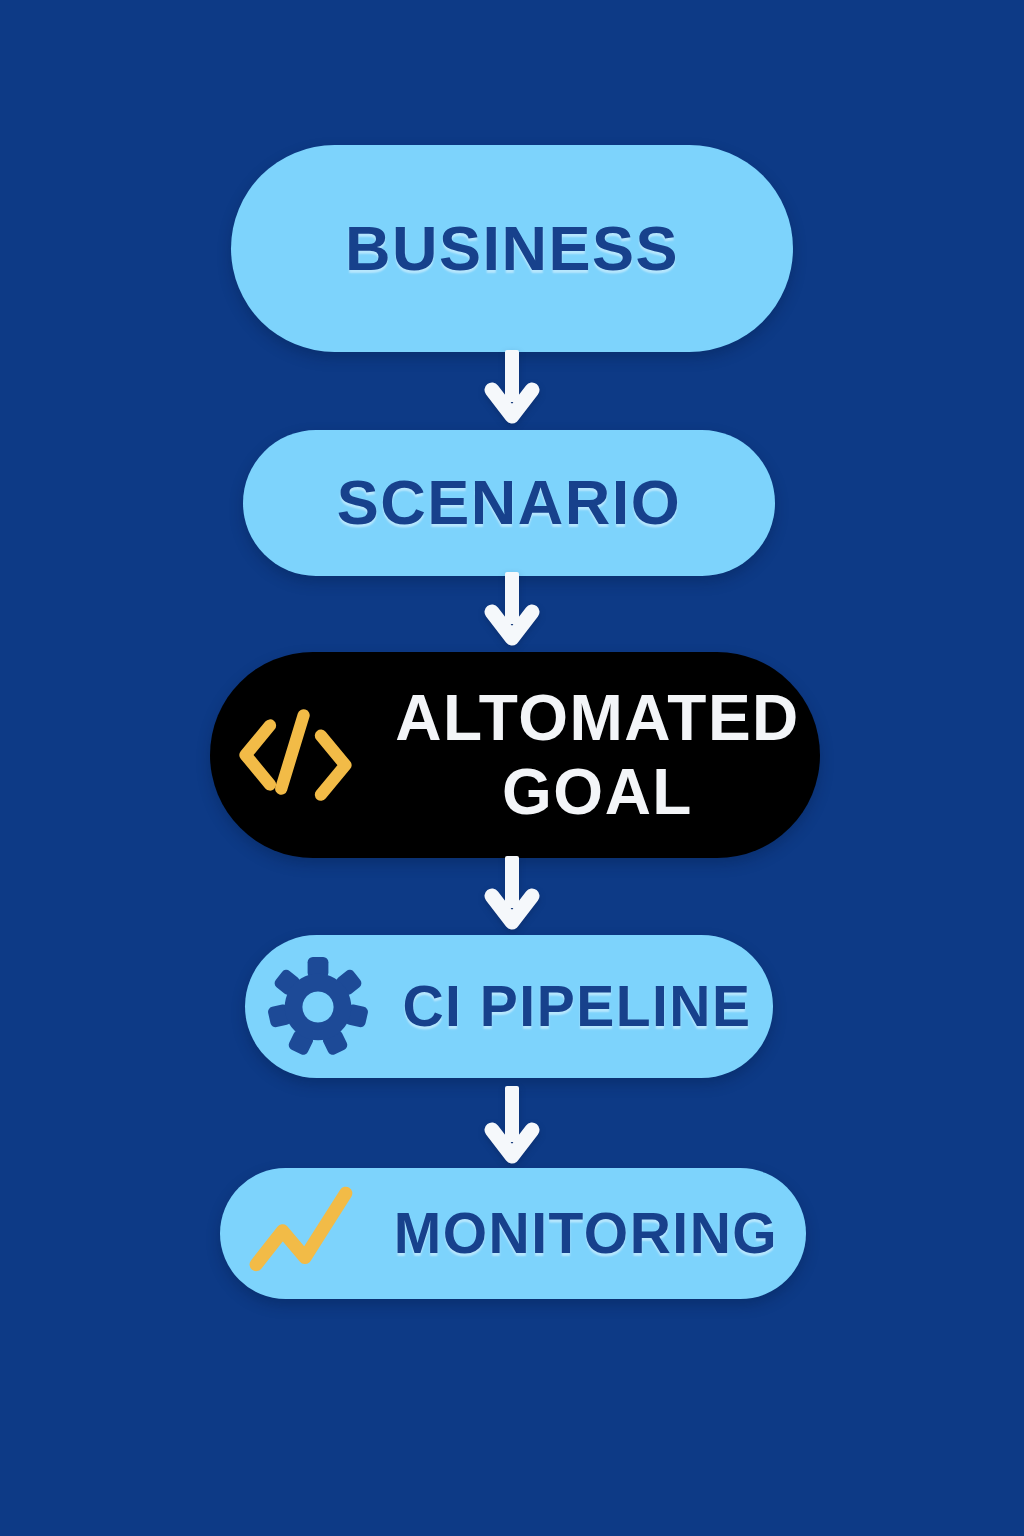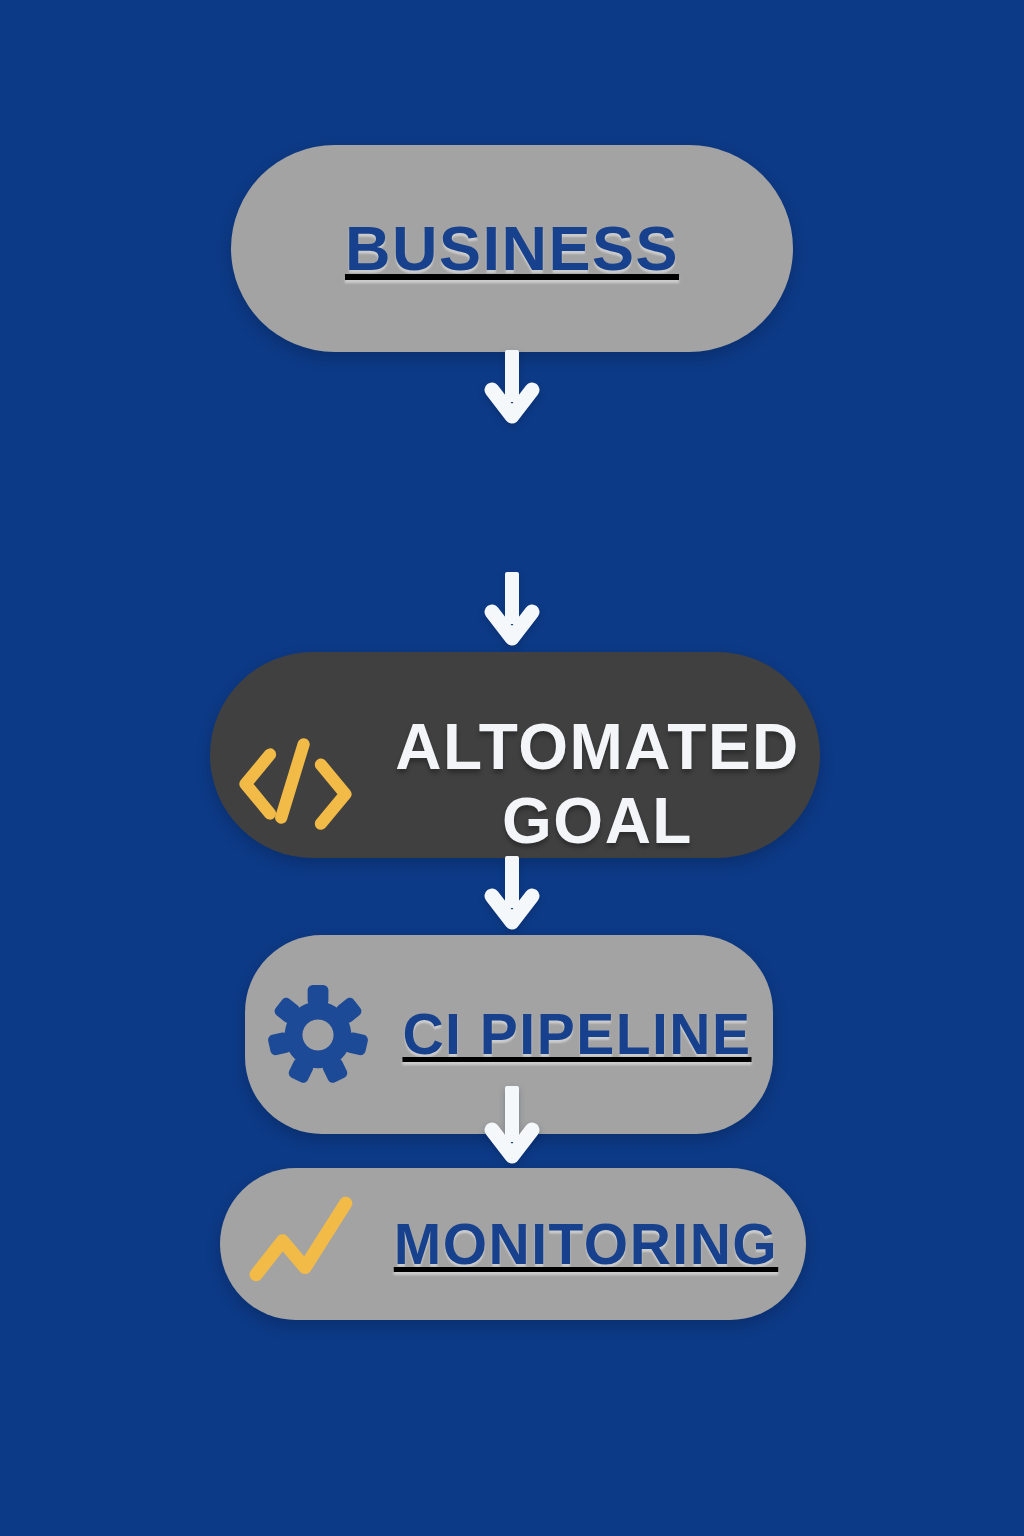--- a/index.html
+++ b/index.html
@@ -16,28 +16,28 @@
     background: #0d3a86;
     overflow: hidden;
   }
   .pill {
     position: absolute;
     display: flex;
     align-items: center;
     justify-content: center;
     box-shadow: 0 6px 14px rgba(5, 20, 55, 0.28);
   }
-  .pill.light { background: #a3a3a3; text-decoration: underline; }
-  .pill.dark  { background: #404040; align-items: flex-end; }
+  .pill.light { background: #7dd3fc; }
+  .pill.dark  { background: #000000; }
 
   .pill-1 { left: 231px; top: 145px; width: 562px; height: 207px; border-radius: 104px; }
   .pill-2 { left: 243px; top: 430px; width: 532px; height: 146px; border-radius: 73px;  }
   .pill-3 { left: 210px; top: 652px; width: 610px; height: 206px; border-radius: 103px; }
-  .pill-4 { left: 245px; top: 935px; width: 528px; height: 199px; border-radius: 77px;  }
-  .pill-5 { left: 220px; top: 1168px; width: 586px; height: 152px; border-radius: 84px; }
+  .pill-4 { left: 245px; top: 935px; width: 528px; height: 143px; border-radius: 77px;  }
+  .pill-5 { left: 220px; top: 1168px; width: 586px; height: 131px; border-radius: 84px; }
 
   .pill-text {
     font-weight: bold;
     text-align: center;
     color: #17418c;
     letter-spacing: 1.5px;
     line-height: 1.16;
     text-shadow: 0 3px 2px rgba(255, 255, 255, 0.45);
   }
   .pill-text span { display: block; }
@@ -83,20 +83,26 @@
     <div class="pill-text">
       <span>BUSINESS</span>
     </div>
   </div>
 
   <svg class="arrow arrow-1" width="64" height="80" viewBox="0 0 64 80">
     <rect x="25" y="0" width="14" height="52" rx="2" fill="#f5f8fb"></rect>
     <polyline points="12,40 32,66 52,40" fill="none" stroke="#f5f8fb" stroke-width="15" stroke-linecap="round" stroke-linejoin="round"></polyline>
   </svg>
 
+  <div class="pill light pill-2">
+    <div class="pill-text">
+      <span>SCENARIO</span>
+      <span></span>
+    </div>
+  </div>
 
   <svg class="arrow arrow-2" width="64" height="80" viewBox="0 0 64 80">
     <rect x="25" y="0" width="14" height="52" rx="2" fill="#f5f8fb"></rect>
     <polyline points="12,40 32,66 52,40" fill="none" stroke="#f5f8fb" stroke-width="15" stroke-linecap="round" stroke-linejoin="round"></polyline>
   </svg>
 
   <div class="pill dark pill-3">
     <div class="pill-content">
       <svg class="icon" width="135" height="112" viewBox="0 0 130 110">
         <g fill="none" stroke="#f2bb47" stroke-width="12" stroke-linecap="round" stroke-linejoin="round">

